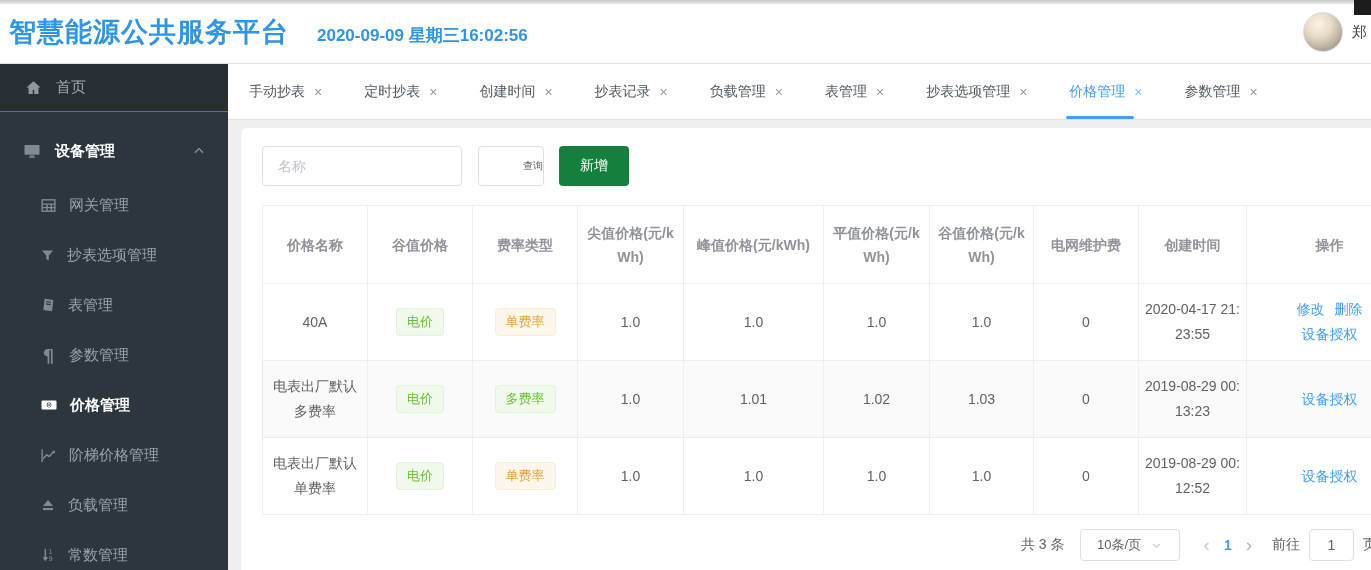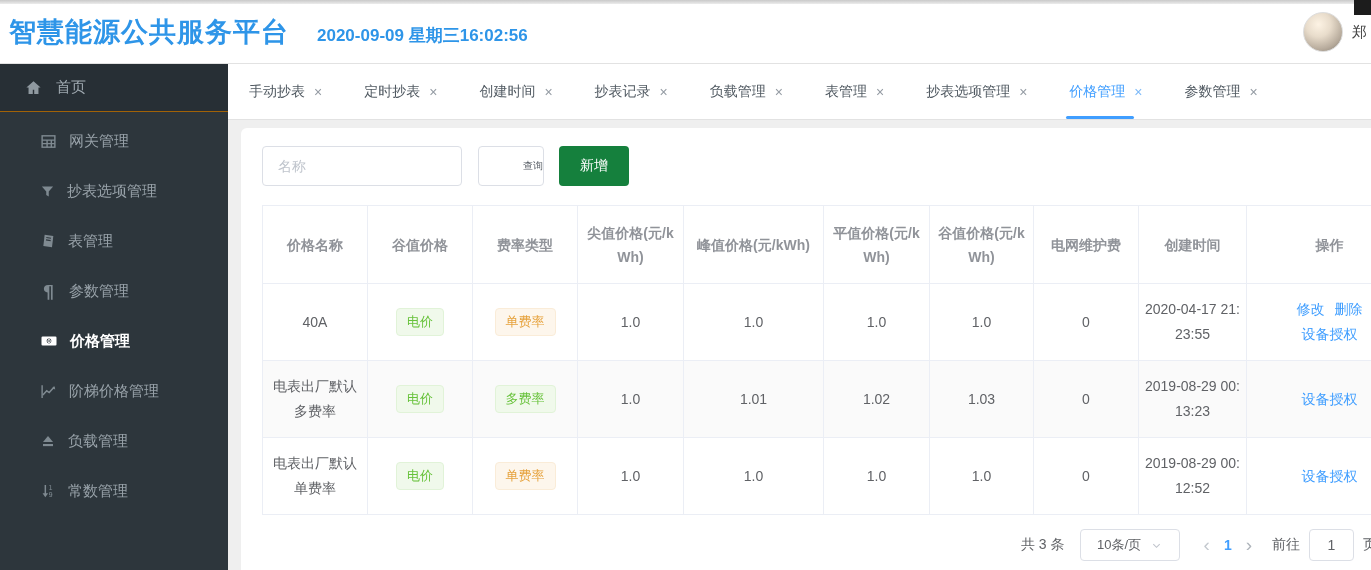--- a/index.html
+++ b/index.html
@@ -110,20 +110,33 @@
   <aside class="sidebar">
     <div class="side-home">
       <span class="icon">
         <svg width="17" height="17" viewBox="0 0 24 24">
             <path d="M12 3 2 12h3v9h6v-6h2v6h6v-9h3z" fill="currentColor"></path>
           </svg>
       </span>
       <span>首页</span>
     </div>
 
+    <div class="side-group">
+      <span class="icon">
+        <svg width="18" height="18" viewBox="0 0 24 24">
+            <path fill="currentColor" d="M2 4h20v13H2z M9 18h6l1 3H8z"></path>
+          </svg>
+      </span>
+      <span>设备管理</span>
+      <span class="chev">
+        <svg width="14" height="14" viewBox="0 0 24 24">
+            <polyline points="5,15 12,8 19,15" fill="none" stroke="currentColor" stroke-width="2.2"></polyline>
+          </svg>
+      </span>
+    </div>
 
     <nav class="side-nav">
       <div class="nav-item">
         <span class="icon">
           <svg width="17" height="17" viewBox="0 0 24 24">
               <g fill="none" stroke="currentColor" stroke-width="2">
                 <rect x="3" y="4" width="18" height="16"></rect>
                 <path d="M3 10h18M3 15h18M10 10v10M16 10v10"></path>
               </g>
             </svg>

